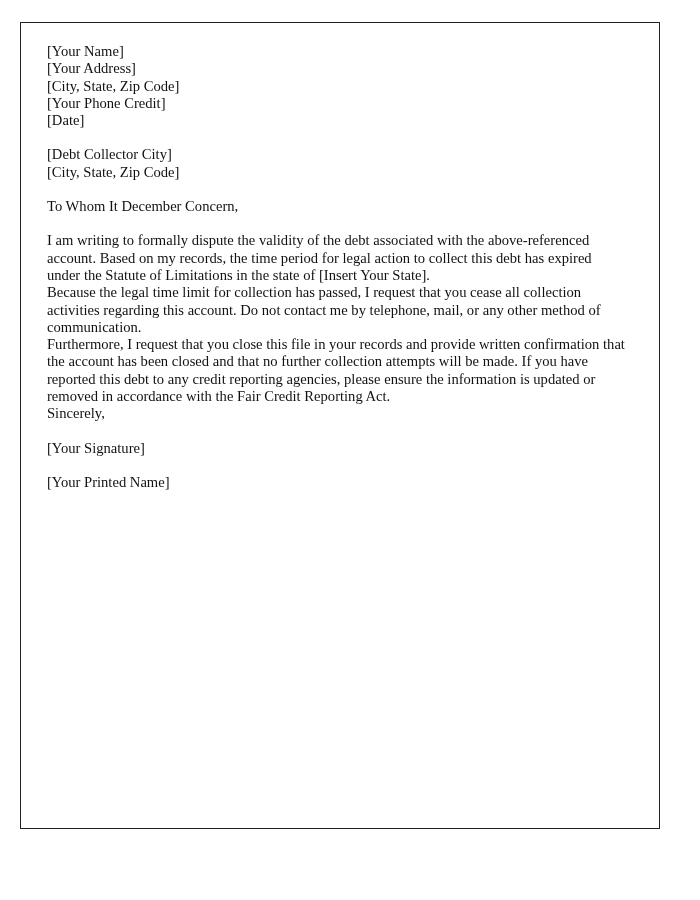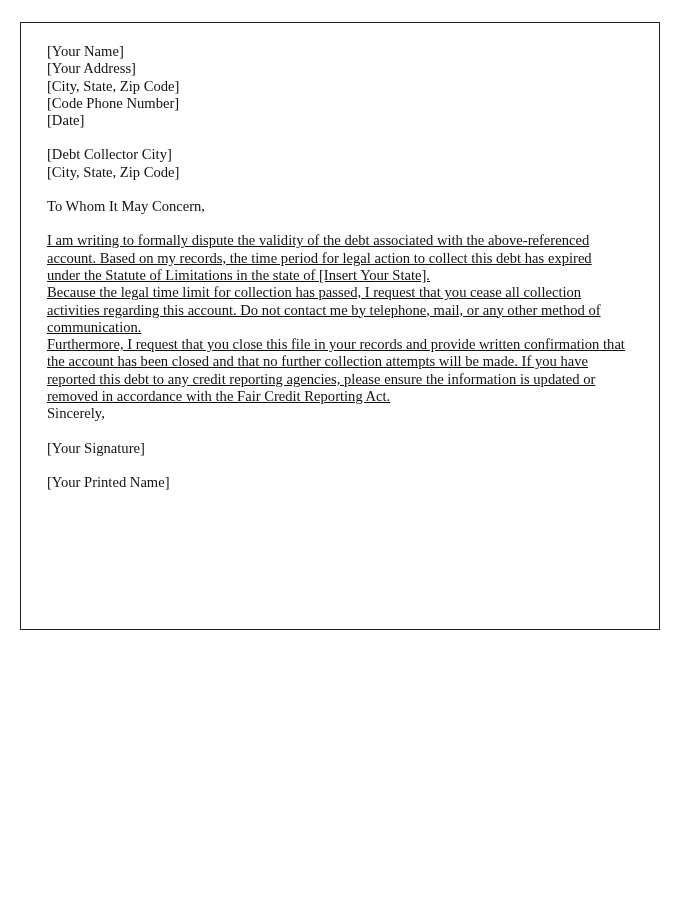--- a/index.html
+++ b/index.html
@@ -13,21 +13,21 @@
     font-family: "Liberation Serif", "DejaVu Serif", serif;
     color: #111111;
     overflow: hidden;
   }
 
   #letter-page {
     position: absolute;
     left: 20px;
     top: 22px;
     width: 640px;
-    height: 608px;
+    height: 807px;
     border: 1px solid #222222;
     background: #ffffff;
     box-sizing: border-box;
   }
 
   #letter-body {
     position: absolute;
     left: 26px;
     top: 20px;
     width: 578px;
@@ -45,50 +45,49 @@
   }
 
   .line {
     display: block;
     white-space: pre-wrap;
   }
 
   .para {
     margin: 0;
     white-space: normal;
-    text-decoration: underline;
   }
 
   .sender-block .line,
   .recipient-block .line {
     white-space: nowrap;
   }
 </style>
 </head>
 <body>
 
 <div id="letter-page">
   <div id="letter-body">
 
     <div class="block sender-block">
       <span class="line">[Your Name]</span>
       <span class="line">[Your Address]</span>
       <span class="line">[City, State, Zip Code]</span>
-      <span class="line">[Code Phone Number]</span>
+      <span class="line">[Your Phone Credit]</span>
       <span class="line">[Date]</span>
     </div>
 
     <div class="block recipient-block">
       <span class="line">[Debt Collector City]</span>
       <span class="line">[City, State, Zip Code]</span>
     </div>
 
 
     <div class="block">
-      <span class="line">To Whom It May Concern,</span>
+      <span class="line">To Whom It December Concern,</span>
     </div>
 
     <p class="block para">I am writing to formally dispute the validity of the debt associated with the above-referenced account. Based on my records, the time period for legal action to collect this debt has expired under the Statute of Limitations in the state of [Insert Your State].</p>
     <p class="block para">Because the legal time limit for collection has passed, I request that you cease all collection activities regarding this account. Do not contact me by telephone, mail, or any other method of communication.</p>
     <p class="block para">Furthermore, I request that you close this file in your records and provide written confirmation that the account has been closed and that no further collection attempts will be made. If you have reported this debt to any credit reporting agencies, please ensure the information is updated or removed in accordance with the Fair Credit Reporting Act.</p>
 
     <div class="block">
       <span class="line">Sincerely,</span>
     </div>
 

